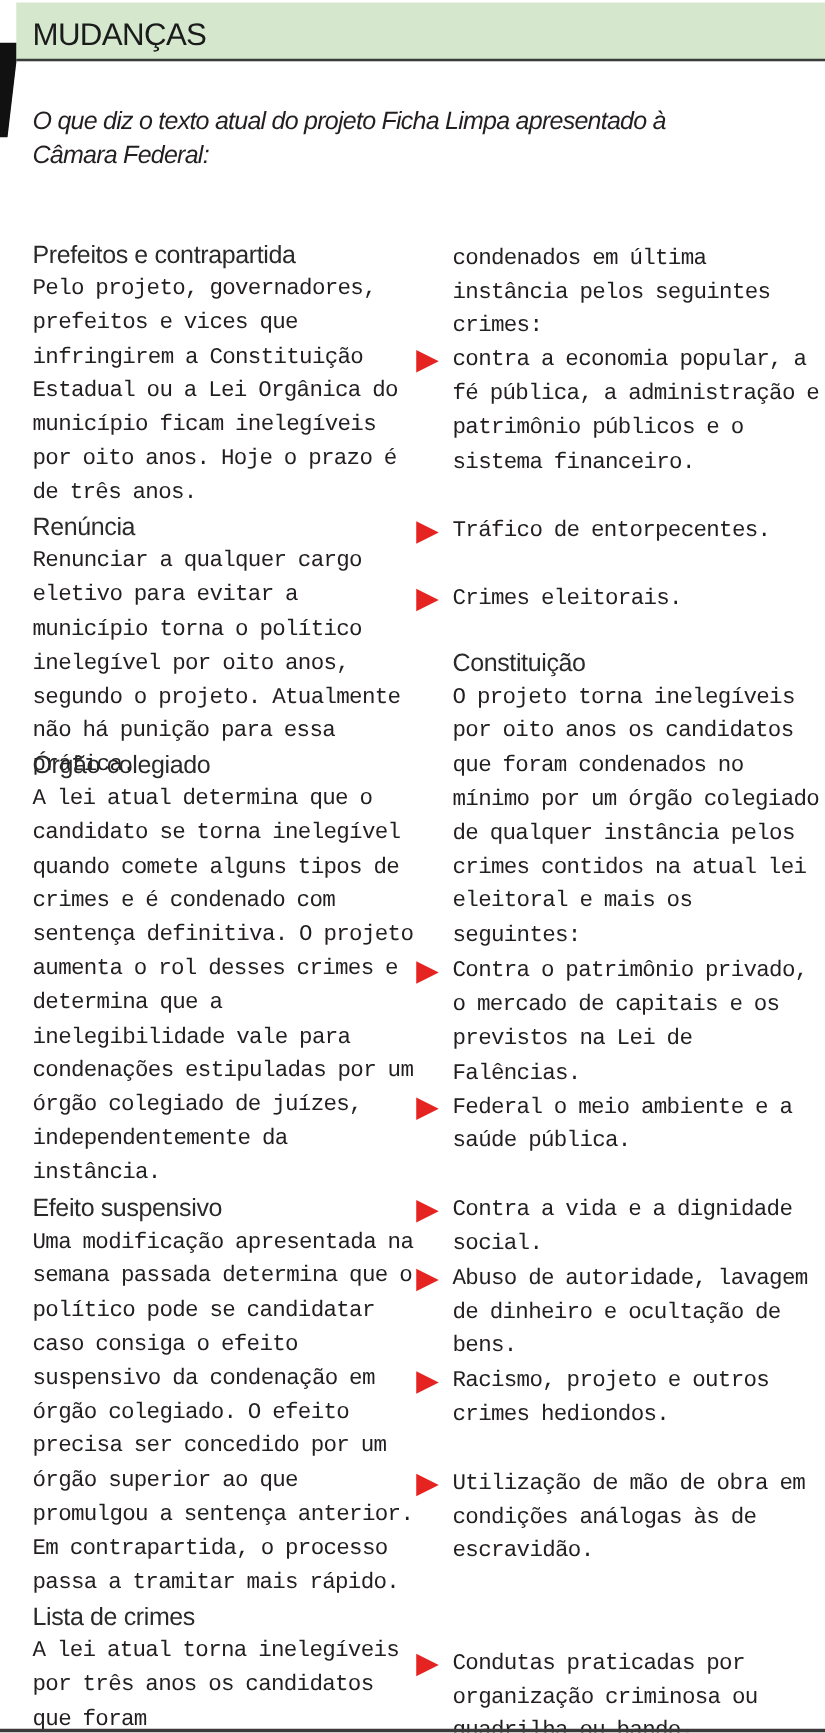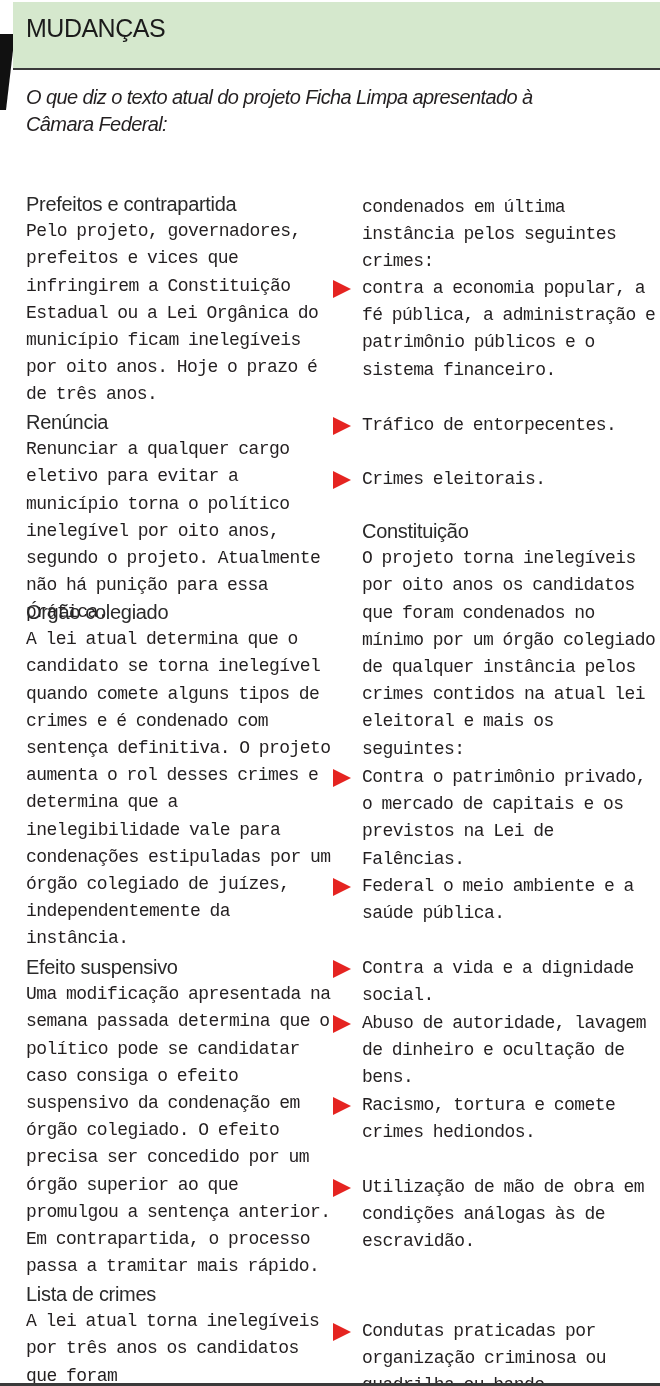--- a/index.html
+++ b/index.html
@@ -1,18 +1,18 @@
 <!DOCTYPE html>
 <html><head>
 <meta charset="utf-8">
 <style>
   html, body { margin:0; padding:0; background:#ffffff; }
   body { width:660px; height:1386px; position:relative; overflow:hidden;
          font-family:"Liberation Sans", "DejaVu Sans", sans-serif; color:#231f20; }
-  .header { position:absolute; left:13px; top:2px; width:647px; height:68px;
+  .header { position:absolute; left:13px; top:2px; width:647px; height:47px;
             background:#d5e8cd; border-bottom:2px solid #3a3a3a; box-sizing:border-box; }
   .header-title { position:absolute; left:13px; top:12px; font-size:25px; letter-spacing:-0.5px; color:#1b1b1b; }
   .zmark { position:absolute; left:0; top:34px; width:14px; height:76px; }
   .intro { position:absolute; left:26px; top:84px; width:520px; font-size:20px; line-height:27px; letter-spacing:-0.6px;font-style:italic; }
   .col { position:absolute; top:191px; }
   .col-left { left:26px; width:306px; }
   .col-right { left:333px; width:327px; }
   .txt { font-size:18px; line-height:27.2px; letter-spacing:-0.55px; word-spacing:-1px;font-family:Liberation Mono, monospace; }
   .h { font-size:20px; line-height:27.2px; letter-spacing:-0.3px; color:#2a2a2a; }
   .blk { position:absolute; left:0; width:100%; }
@@ -92,21 +92,21 @@
   <div class="bullet" style="top:764px">
     <span class="arrow"></span>
     <div class="txt btxt">Contra a vida e a dignidade social.</div>
   </div>
   <div class="bullet" style="top:819px">
     <span class="arrow"></span>
     <div class="txt btxt">Abuso de autoridade, lavagem de dinheiro e ocultação de bens.</div>
   </div>
   <div class="bullet" style="top:901px">
     <span class="arrow"></span>
-    <div class="txt btxt">Racismo, tortura e comete crimes hediondos.</div>
+    <div class="txt btxt">Racismo, projeto e outros crimes hediondos.</div>
   </div>
   <div class="bullet" style="top:983px">
     <span class="arrow"></span>
     <div class="txt btxt">Utilização de mão de obra em condições análogas às de escravidão.</div>
   </div>
   <div class="bullet" style="top:1127px">
     <span class="arrow"></span>
     <div class="txt btxt">Condutas praticadas por organização criminosa ou quadrilha ou bando.</div>
   </div>
 </div>

